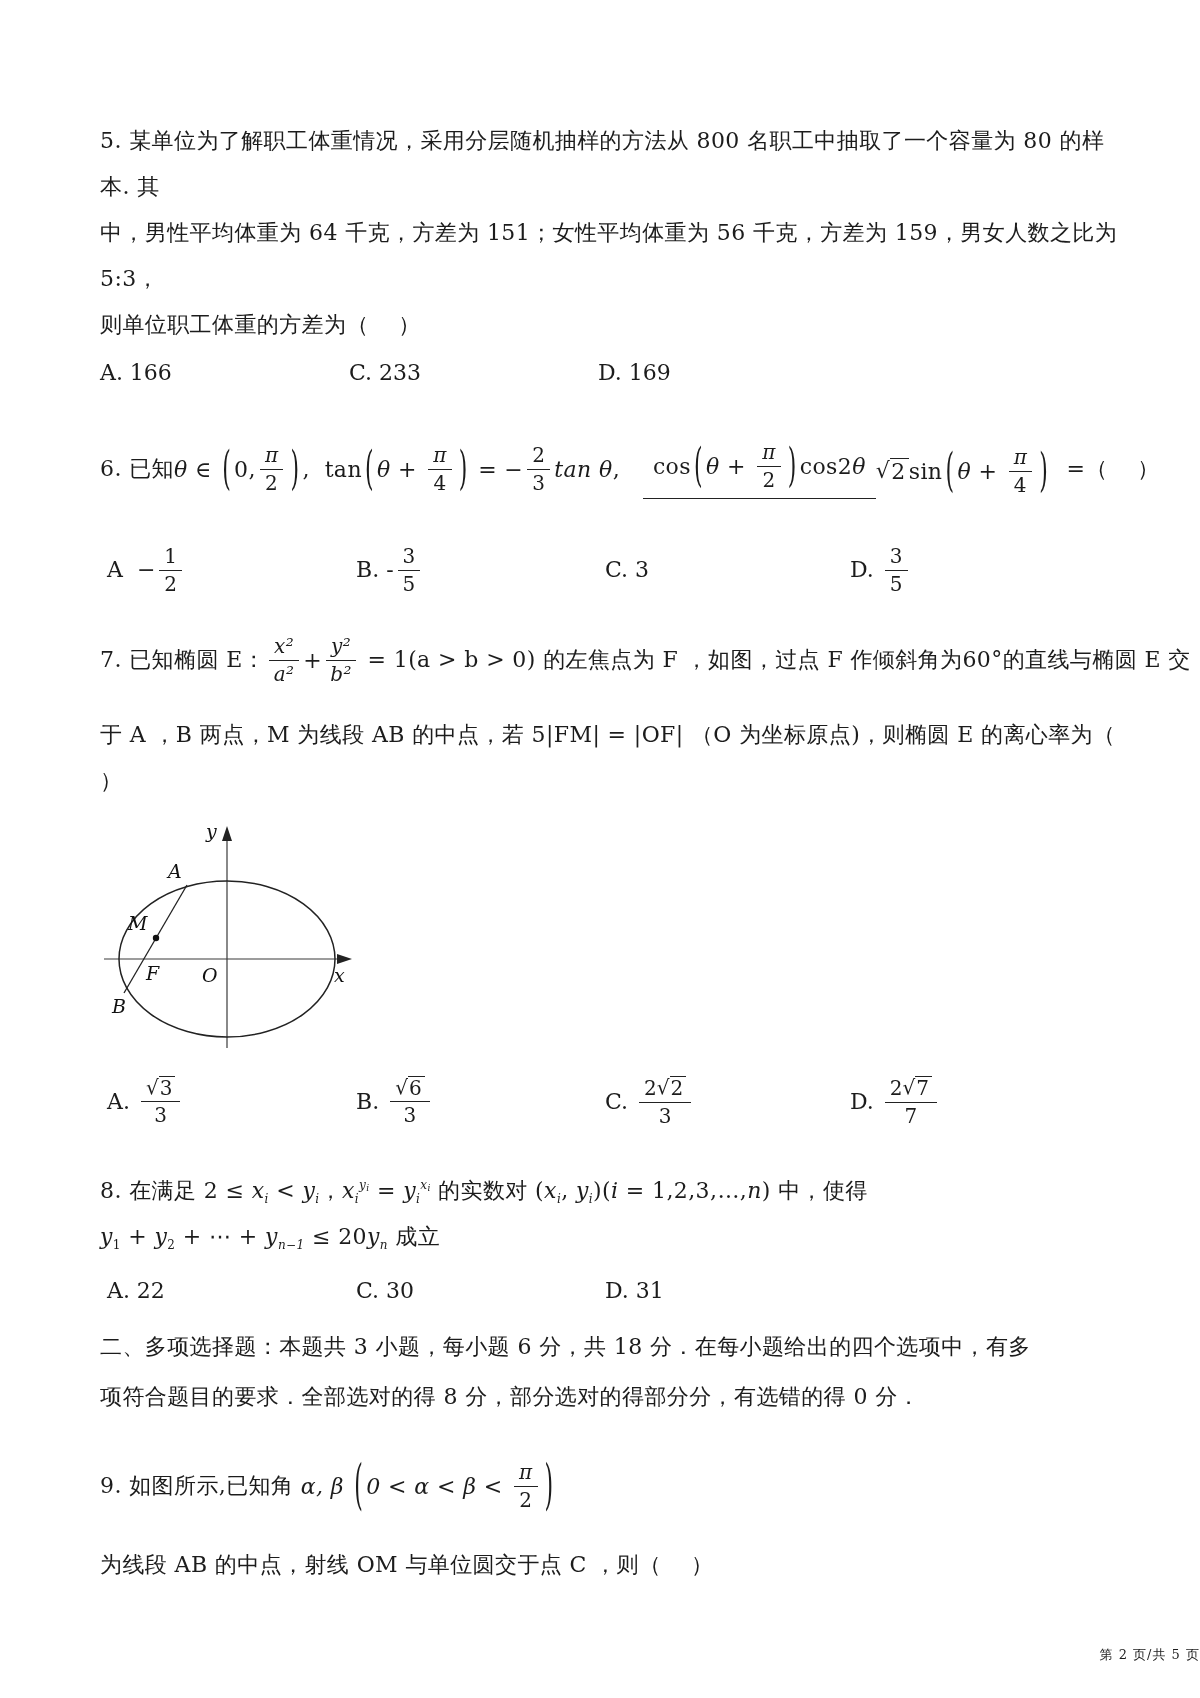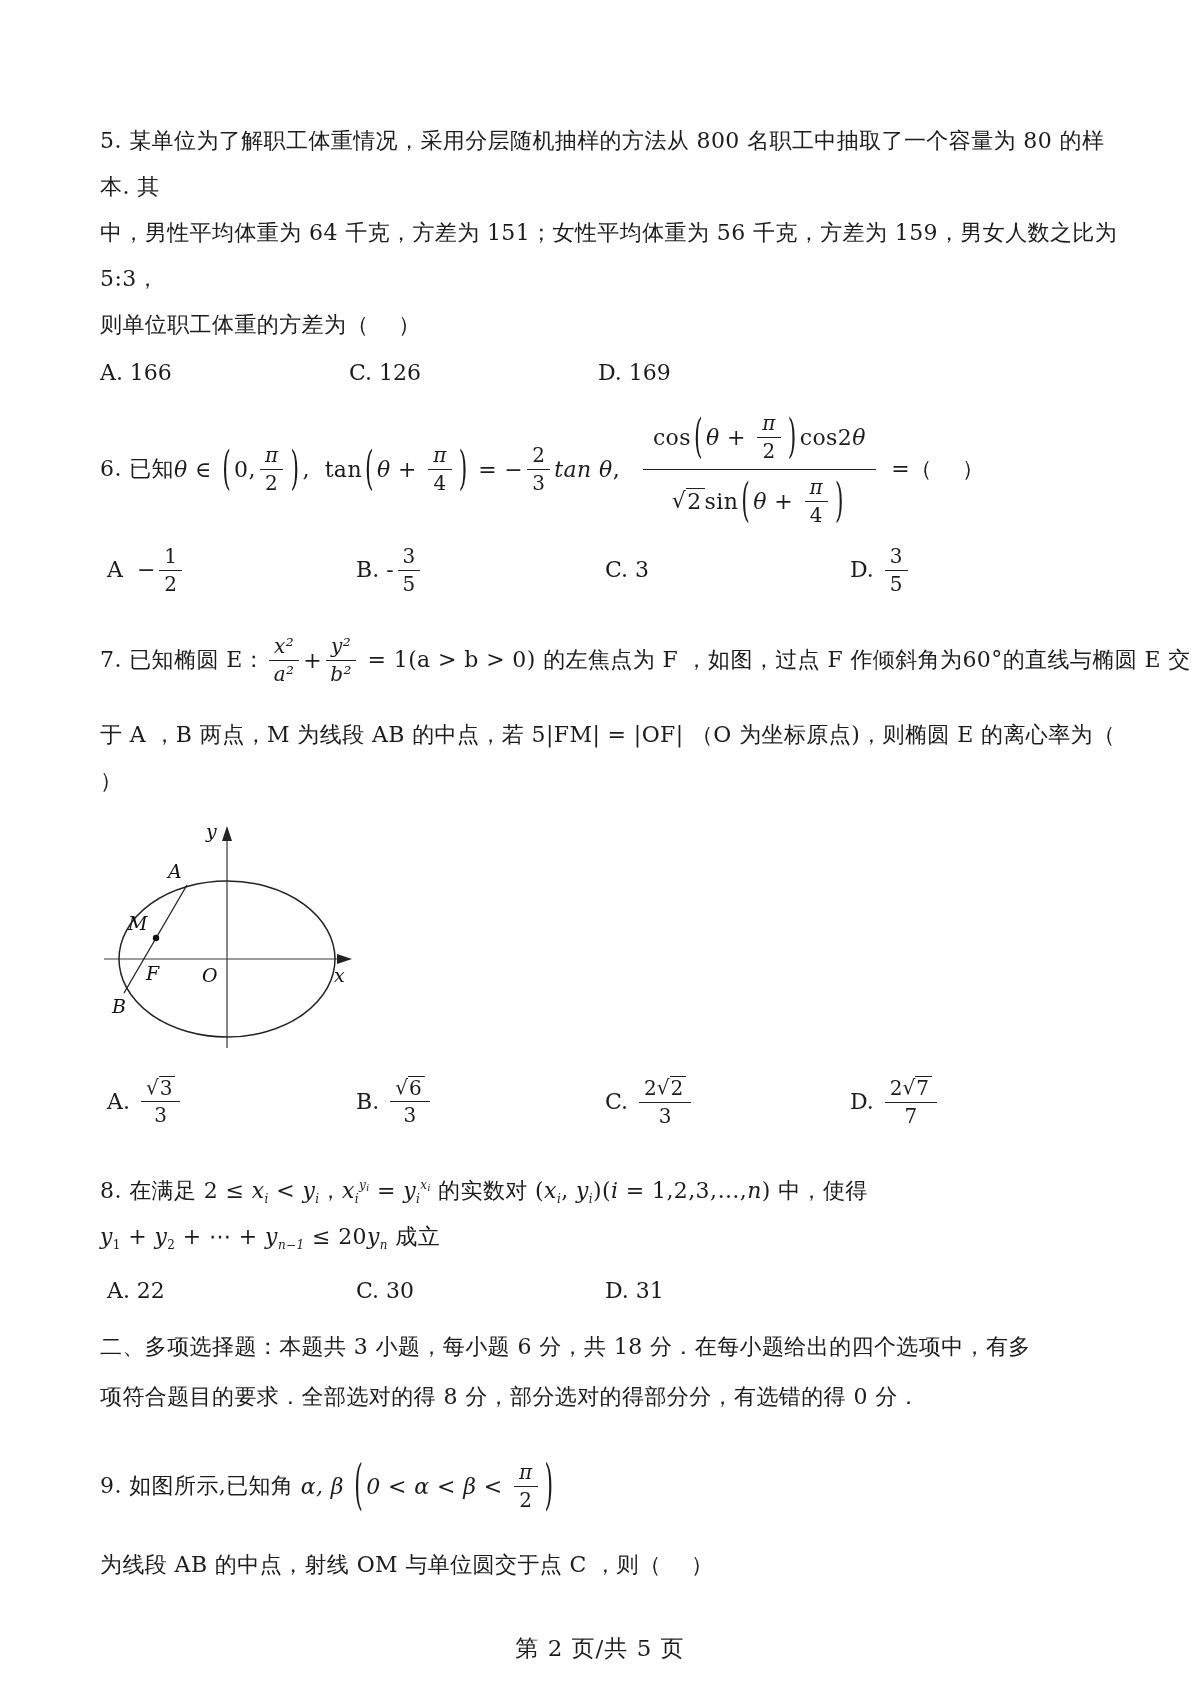--- a/index.html
+++ b/index.html
@@ -15,21 +15,21 @@
   sup sub{font-size:9px;vertical-align:-2px}
   
   .fline{display:flex;align-items:center;flex-wrap:nowrap;letter-spacing:.4px}
   .fline>*{flex:none}
   .tk{white-space:pre}
   
   .fr{display:inline-flex;flex-direction:column;align-items:center;margin:0 4px;
       line-height:1.25;font-size:20px}
   .fr>.n{display:inline-flex;align-items:center;border-bottom:1.4px solid #222;padding:0 5px 1px}
   .fr>.d{padding-top:1px}
-  .bigfr{display:inline-flex;flex-direction:column;align-items:center;margin:0 8px}
+  .bigfr{display:inline-flex;flex-direction:row;align-items:center;margin:0 8px}
   .bigfr>.bn,.bigfr>.bd{display:inline-flex;align-items:center}
   .bigfr>.bn{border-bottom:1.4px solid #222;padding:0 10px 5px}
   .bigfr>.bd{padding-top:5px}
   
   .sp{display:inline-block;transform:scaleY(2.15);transform-origin:50% 55%;
       font-weight:300;margin:0 3px;white-space:pre}
   .sp.tall{transform:scaleY(2.5)}
   
   .sq{display:inline-flex;align-items:flex-start;line-height:1.15}
   .sq>.rad{line-height:1.15}
@@ -55,35 +55,35 @@
   .q9-stem{margin-top:16px;min-height:96px}
   .q9-l2{margin-top:8px}
   
   .fig .ax{stroke:#3a3a3a;stroke-width:1.2}
   .fig .ah{fill:#222}
   .fig .el{fill:none;stroke:#222;stroke-width:1.5}
   .fig .ch{stroke:#222;stroke-width:1.3}
   .fig .dot{fill:#111}
   .fig .lb{font-family:"DejaVu Serif","Liberation Serif",serif;font-style:italic;
            font-size:19px;fill:#111}
-  .footer{position:absolute;left:0;right:0;bottom:34px;text-align:center;
-          font-size:23px;letter-spacing:1px}
+  .footer{position:absolute;left:0;right:0;bottom:34px;text-align:right;
+          font-size:13px;letter-spacing:1px}
 </style>
 </head>
 <body>
 
 <div class="page">
 
   <section>
     <p class="ln">5. 某单位为了解职工体重情况，采用分层随机抽样的方法从 800 名职工中抽取了一个容量为 80 的样本. 其</p>
     <p class="ln">中，男性平均体重为 64 千克，方差为 151；女性平均体重为 56 千克，方差为 159，男女人数之比为 5:3，</p>
     <p class="ln">则单位职工体重的方差为（    ）</p>
     <div class="opts q5-opts">
       <span class="cell">A. 166</span>
-      <span class="cell">C. 126</span>
+      <span class="cell">C. 233</span>
       <span class="cell">D. 169</span>
     </div>
   </section>
 
   <section>
     <div class="fline q6-stem">
       <span class="tk">6. 已知</span>
       <span class="tk v">θ</span>
       <span class="tk"> ∈ </span>
       <span class="sp">(</span>

